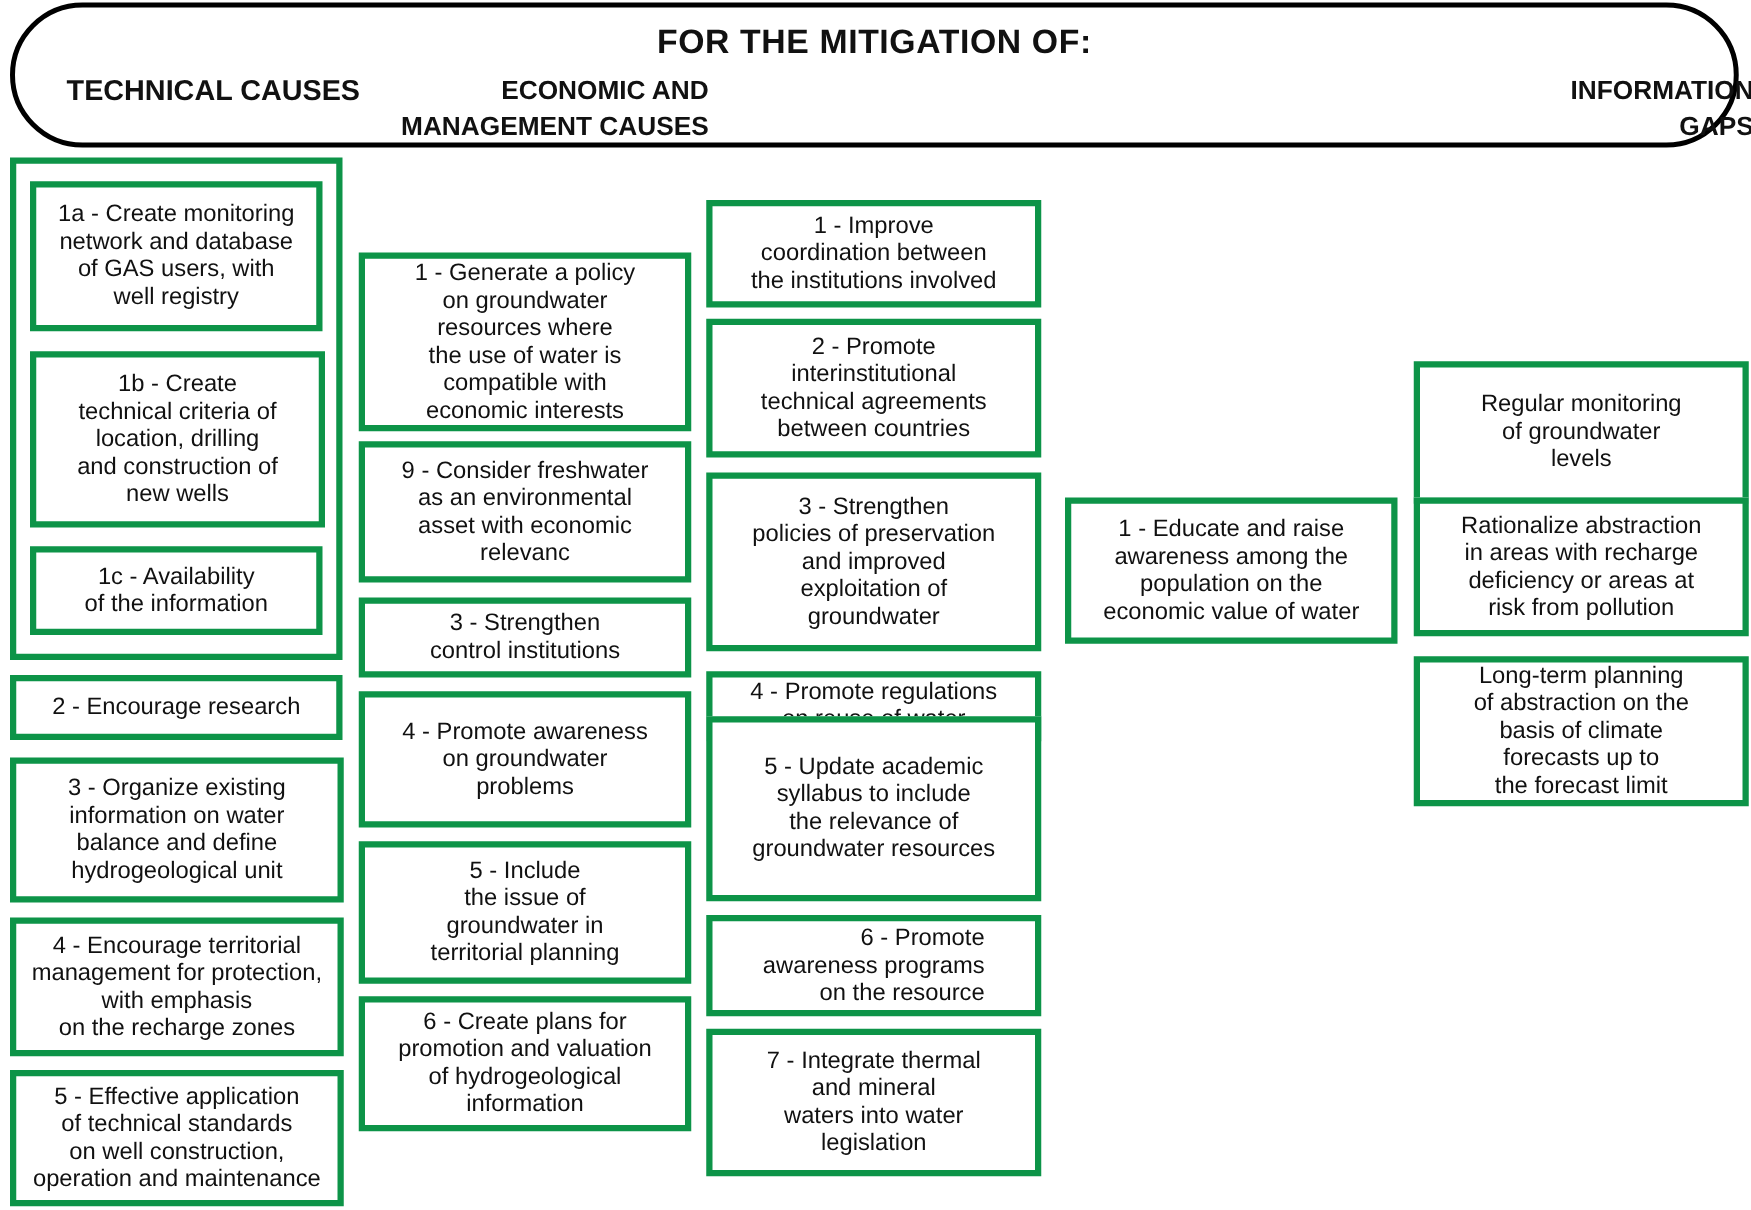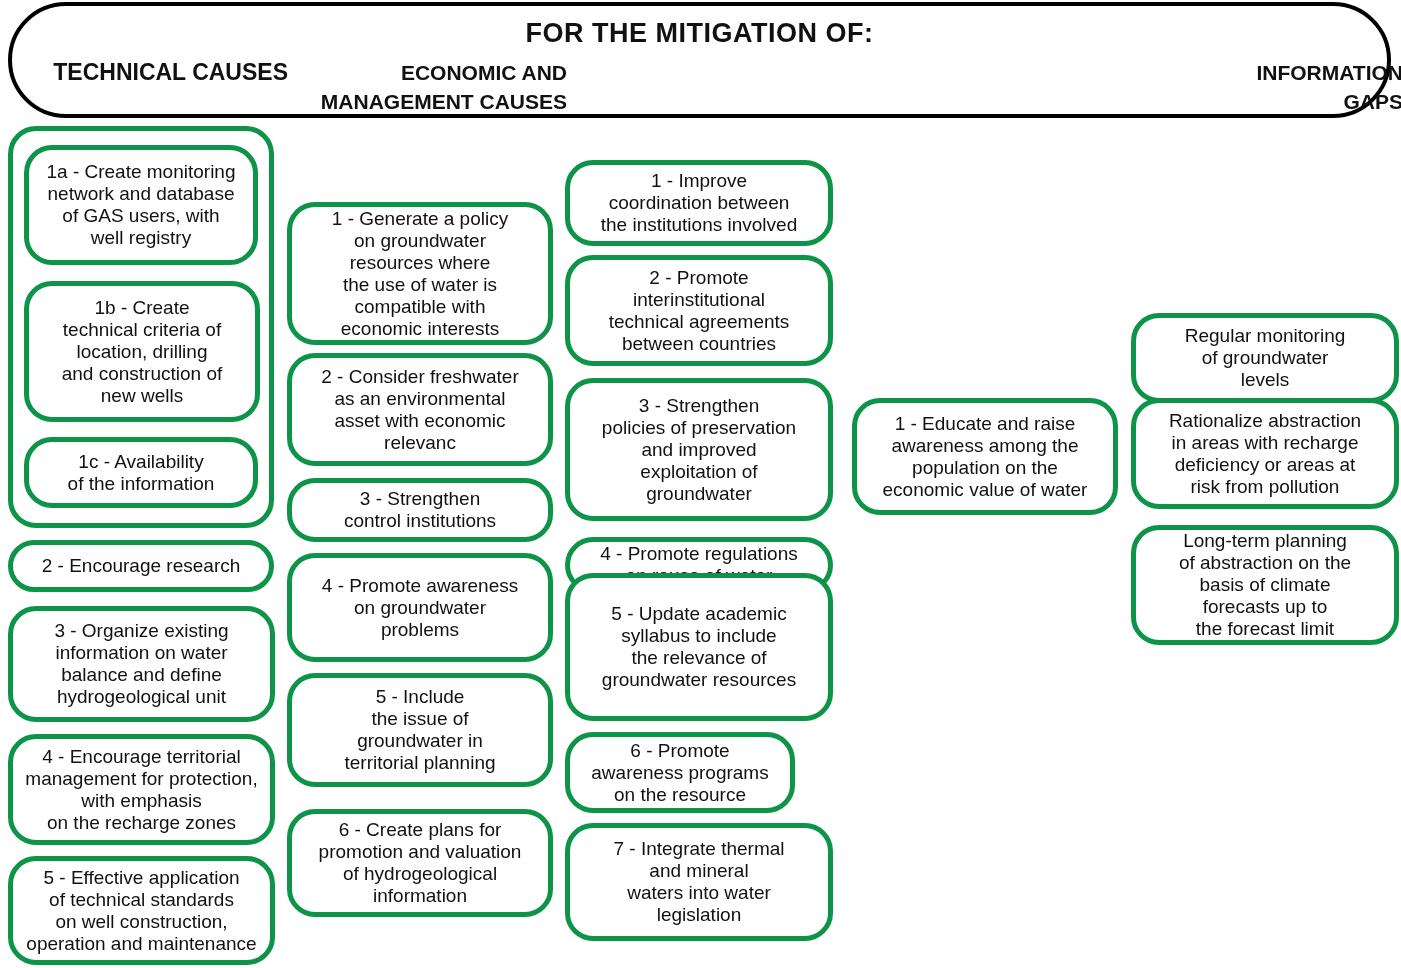--- a/index.html
+++ b/index.html
@@ -1,16 +1,16 @@
 <!DOCTYPE html>
 <html style="--green: #0d9448;"><head>
 <meta charset="utf-8">
 <style>
   :root { --green: #0d9448; --ink: #111111; }
-  * { margin: 0; padding: 0; box-sizing: border-box; border-radius: 28px; }
+  * { margin: 0; padding: 0; box-sizing: border-box; }
   html, body { background: #ffffff; }
   body {
     font-family: "Liberation Sans", "DejaVu Sans", sans-serif;
     color: var(--ink);
   }
   .canvas {
     position: relative;
     width: 1401px;
     height: 968px;
     background: #ffffff;
@@ -103,34 +103,34 @@
 of technical standards
 on well construction,
 operation and maintenance</div>
 
   <div class="gbox" style="left:287px; top:202px; width:266px; height:143px;">1 - Generate a policy
 on groundwater
 resources where
 the use of water is
 compatible with
 economic interests</div>
-  <div class="gbox" style="left:287px; top:353px; width:266px; height:113px;">2 - Consider freshwater
+  <div class="gbox" style="left:287px; top:353px; width:266px; height:113px;">9 - Consider freshwater
 as an environmental
 asset with economic
 relevanc</div>
   <div class="gbox" style="left:287px; top:478px; width:266px; height:64px;">3 - Strengthen
 control institutions</div>
   <div class="gbox" style="left:287px; top:553px; width:266px; height:109px;">4 - Promote awareness
 on groundwater
 problems</div>
   <div class="gbox" style="left:287px; top:673px; width:266px; height:114px;">5 - Include
 the issue of
 groundwater in
 territorial planning</div>
-  <div class="gbox" style="left:287px; top:797px; width:266px; height:108px;margin-top:12px;">6 - Create plans for
+  <div class="gbox" style="left:287px; top:797px; width:266px; height:108px;">6 - Create plans for
 promotion and valuation
 of hydrogeological
 information</div>
 
   <div class="gbox" style="left:565px; top:160px; width:268px; height:86px;">1 - Improve
 coordination between
 the institutions involved</div>
   <div class="gbox" style="left:565px; top:255px; width:268px; height:111px;">2 - Promote
 interinstitutional
 technical agreements
@@ -139,34 +139,34 @@
 policies of preservation
 and improved
 exploitation of
 groundwater</div>
   <div class="gbox" style="left:565px; top:537px; width:268px; height:56px;">4 - Promote regulations
 on reuse of water</div>
   <div class="gbox" style="left:565px; top:573px; width:268px; height:148px;">5 - Update academic
 syllabus to include
 the relevance of
 groundwater resources</div>
-  <div class="gbox" style="left:565px; top:732px; width:230px; height:81px;">6 - Promote
+  <div class="gbox" style="left:565px; top:732px; width:268px; height:81px;text-align:right;">6 - Promote
 awareness programs
 on the resource</div>
   <div class="gbox" style="left:565px; top:823px; width:268px; height:118px;">7 - Integrate thermal
 and mineral
 waters into water
 legislation</div>
 
   <div class="gbox" style="left:852px; top:398px; width:266px; height:117px;">1 - Educate and raise
 awareness among the
 population on the
 economic value of water</div>
 
-  <div class="gbox" style="left:1131px; top:289px; width:268px; height:90px;margin-top:24px;">Regular monitoring
+  <div class="gbox" style="left:1131px; top:289px; width:268px; height:114px;">Regular monitoring
 of groundwater
 levels</div>
   <div class="gbox" style="left:1131px; top:398px; width:268px; height:111px;">Rationalize abstraction
 in areas with recharge
 deficiency or areas at
 risk from pollution</div>
   <div class="gbox" style="left:1131px; top:525px; width:268px; height:120px;">Long-term planning
 of abstraction on the
 basis of climate
 forecasts up to

